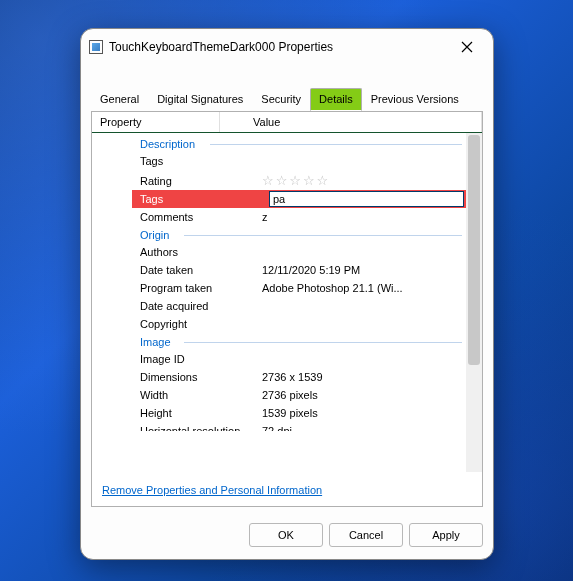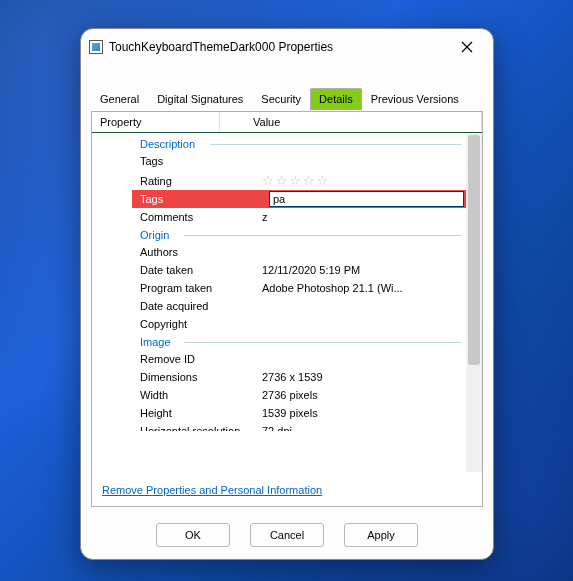--- a/index.html
+++ b/index.html
@@ -29,21 +29,21 @@
     .group-header.g-origin::after { left: 52px; }
     .group-header.g-image::after { left: 52px; }
     .row { display: flex; padding: 1px 0; line-height: 16px; }
     .row .prop { width: 128px; padding: 0 8px; }
     .row .val { flex: 1; padding: 0 2px; margin-right: 16px; }
     .row.selected { background: #ef4444; color: #fff; gap: 7px; }
     .row.selected .val input { background: #fff; color: #000; border: 1px solid #003a6a; padding: 0 3px; width: 100%; height: 16px; font-size: 11px; font-family: inherit; outline: none; }
     .stars { color: #c0c0c0; letter-spacing: 2px; font-size: 13px; cursor: pointer; }
     .link-row { padding: 8px 10px; }
     .link-row a { color: #0066cc; font-size: 11px; text-decoration: underline; cursor: pointer; }
-    .buttons { display: flex; justify-content: center; gap: 20px; padding: 8px 10px 12px; }
+    .buttons { display: flex; justify-content: flex-end; gap: 6px; padding: 8px 10px 12px; }
     .btn { min-width: 74px; height: 24px; font-size: 11px; background: #fdfdfd; border: 1px solid #b8b8b8; border-radius: 3px; cursor: pointer; padding: 0 12px; }
     .cutoff { color: #000; }
   </style>
 </head>
 <body>
 
 <div class="window">
   <div class="titlebar">
     <div class="title-icon"></div>
     <div class="title-text">TouchKeyboardThemeDark000 Properties</div>
@@ -105,21 +105,21 @@
           <div class="row">
             <div class="prop">Date acquired</div>
             <div class="val"></div>
           </div>
           <div class="row">
             <div class="prop">Copyright</div>
             <div class="val"></div>
           </div>
           <div class="group-header g-image">Image</div>
           <div class="row">
-            <div class="prop">Remove ID</div>
+            <div class="prop">Image ID</div>
             <div class="val"></div>
           </div>
           <div class="row">
             <div class="prop">Dimensions</div>
             <div class="val">2736 x 1539</div>
           </div>
           <div class="row">
             <div class="prop">Width</div>
             <div class="val">2736 pixels</div>
           </div>

